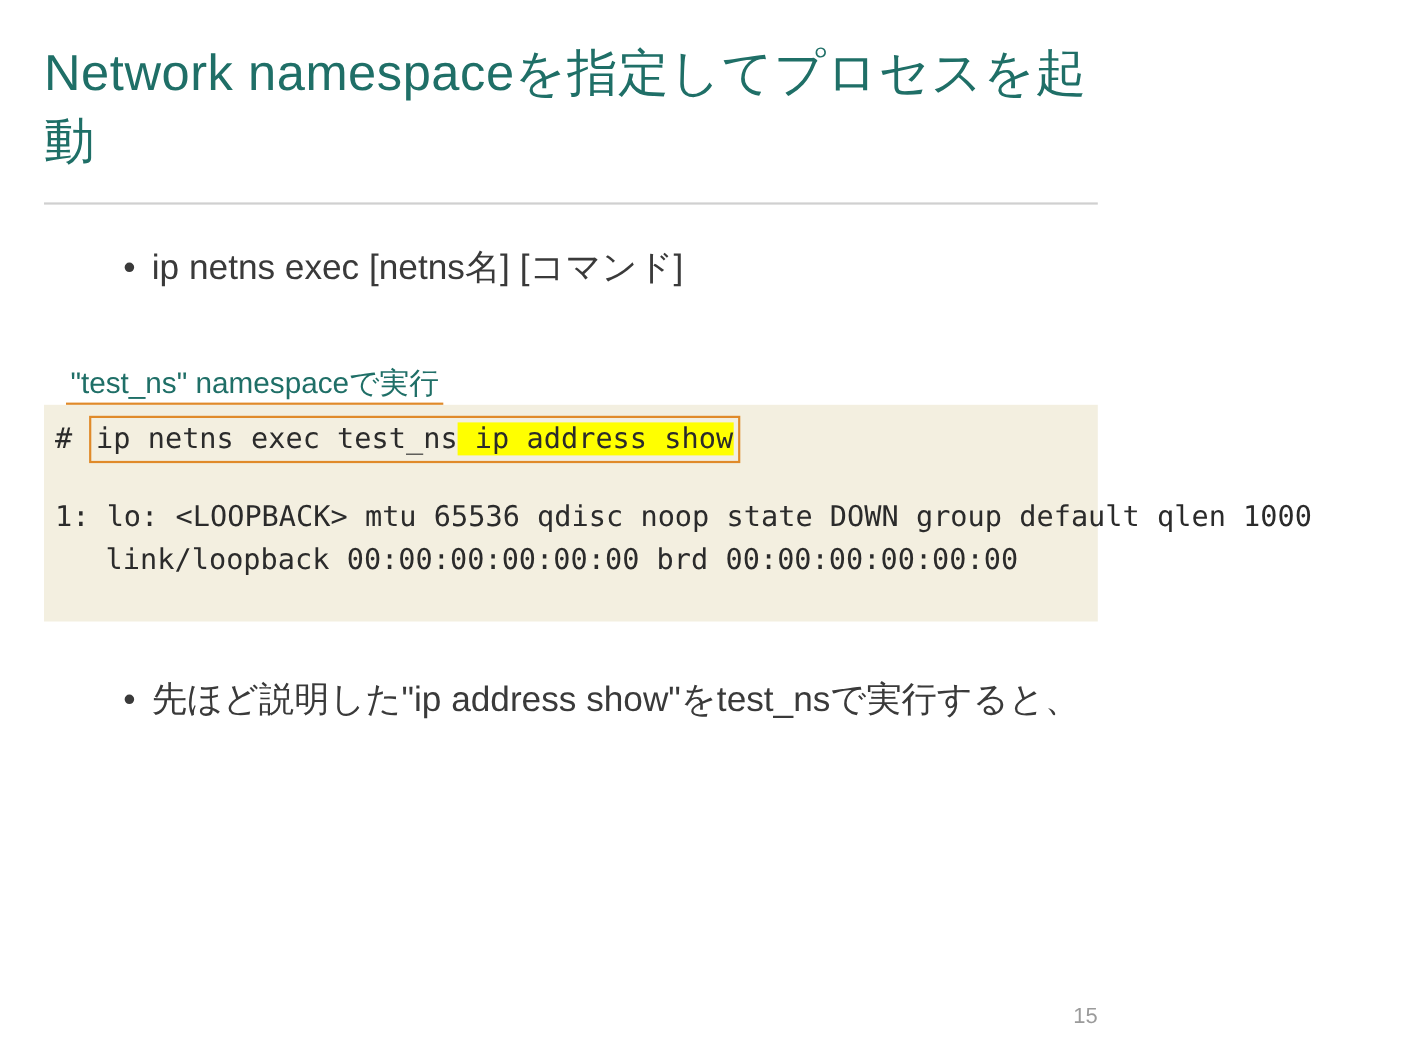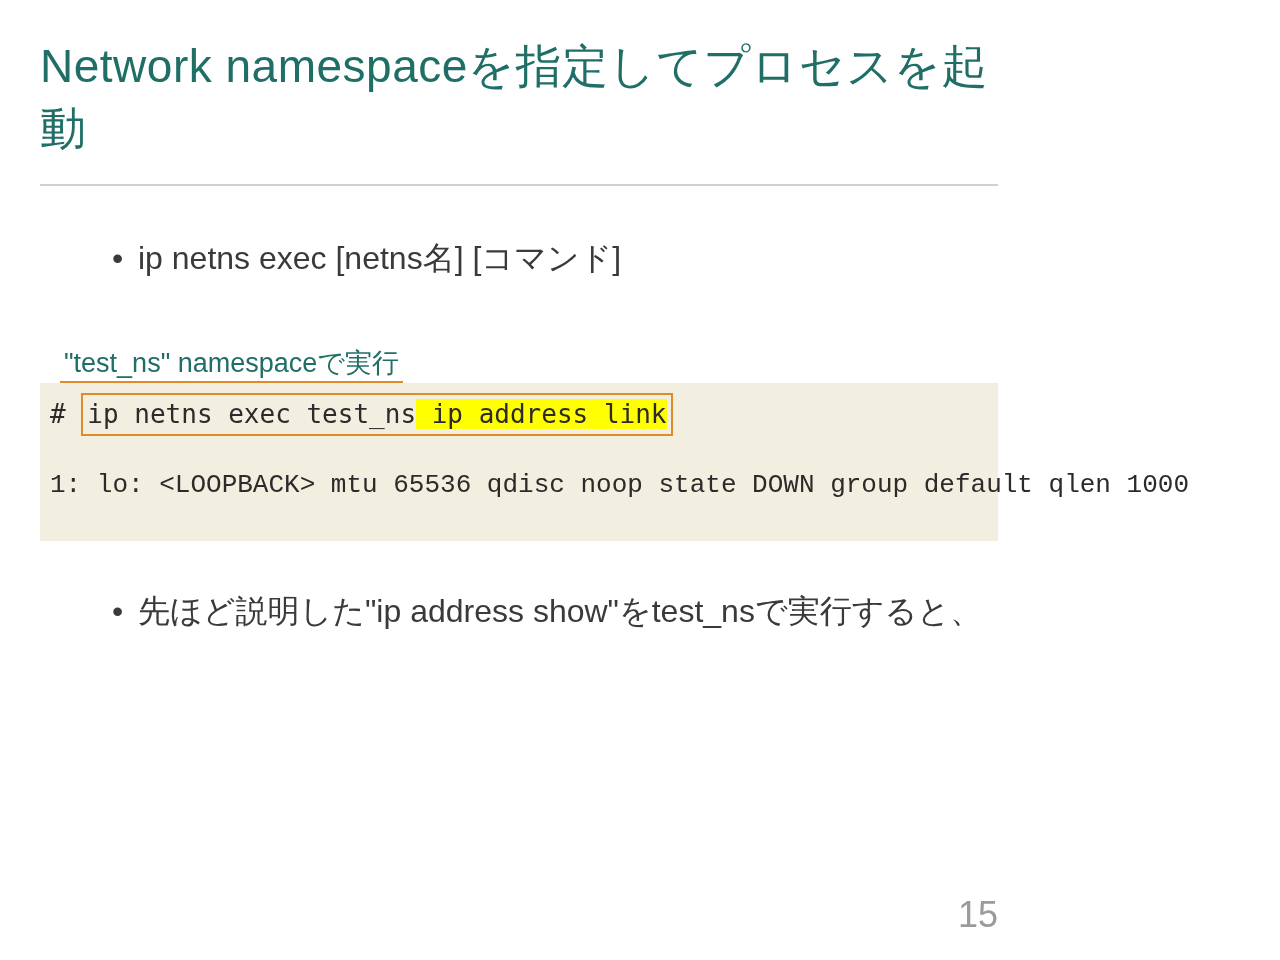--- a/index.html
+++ b/index.html
@@ -1,57 +1,58 @@
 <!DOCTYPE html>
 <html><head>
   <meta charset="utf-8">
   <style>
     * { margin: 0; padding: 0; box-sizing: border-box; }
     html, body { width: 1280px; height: 960px; background: #ffffff; font-family: "Yu Gothic", "Meiryo", "Segoe UI", sans-serif; color: #3a3a3a; }
     .slide { width: 1038px; height: 960px; position: relative; padding: 36px 40px 0 40px; }
     .title { font-size: 46px; font-weight: 400; color: #1f6f67; letter-spacing: 0.5px; }
     .hr { border: none; border-top: 2px solid #d0d0d0; margin-top: 24px; }
-    .bullets1 { margin-top: 50px; margin-left: 72px; font-size: 32px; color:#3a3a3a; }
+    .bullets1 { margin-top: 35px; margin-left: 72px; font-size: 32px; color:#3a3a3a; }
     .bullets1 li { list-style: none; position: relative; padding-left: 26px; line-height: 1.4; }
     .bullets1 li::before { content: "•"; position:absolute; left:0; top:0; }
 
     .annot { margin-top: 64px; margin-left: 20px; font-size: 27px; color:#1f6f67; border-bottom: 2px solid #e08a2a; display:inline-block; padding: 0 4px 0 4px; }
 
     .codeblock { background: #f3efe0; width: 100%; margin-top: 0; padding: 10px 0 36px 0; }
     .codeline { font-family: "Consolas","Menlo",monospace; font-size: 26px; color:#2b2b2b; padding-left: 10px; line-height: 1.5; white-space: pre; }
     .codeline .prompt { color:#2b2b2b; }
     .boxed { border: 2.5px solid #e08a2a; padding: 0 4px; display:inline-block; }
     .hl { background: #ffff00; }
-    .output { margin-top: 30px; font-family: Liberation Mono, monospace; }
+    .output { margin-top: 30px; }
     .indent { padding-left: 56px; }
 
     .bullets2 { margin-top: 44px; margin-left: 72px; font-size: 32px; color:#3a3a3a; }
     .bullets2 li { list-style:none; position:relative; padding-left:26px; line-height:1.65; }
     .bullets2 li::before { content:"•"; position:absolute; left:0; top:0; }
 
-    .pagenum { position:absolute; right: 40px; bottom: 24px; font-size: 36px; color:#9b9b9b; }
+    .pagenum { position:absolute; right: 40px; bottom: 24px; font-size: 20px; color:#9b9b9b; }
   </style>
 </head>
 <body>
 
 <div class="slide">
   <div class="title">Network namespaceを指定してプロセスを起動</div>
   <hr class="hr">
 
   <ul class="bullets1">
     <li>ip netns exec [netns名] [コマンド]</li>
   </ul>
 
   <div>
     <span class="annot">"test_ns" namespaceで実行</span>
   </div>
 
   <div class="codeblock">
-    <div class="codeline"><span class="prompt"># </span><span class="boxed"><span>ip netns exec test_ns</span><span class="hl"> ip address link</span></span></div>
+    <div class="codeline"><span class="prompt"># </span><span class="boxed"><span>ip netns exec test_ns</span><span class="hl"> ip address show</span></span></div>
     <div class="codeline output">1: lo: &lt;LOOPBACK&gt; mtu 65536 qdisc noop state DOWN group default qlen 1000</div>
+    <div class="codeline indent">link/loopback 00:00:00:00:00:00 brd 00:00:00:00:00:00</div>
   </div>
 
   <ul class="bullets2">
     <li>
       <span>先ほど説明した"ip address show"をtest_nsで実行すると、</span><br>
       <br>
     </li>
   </ul>
 
   <div class="pagenum">15</div>

